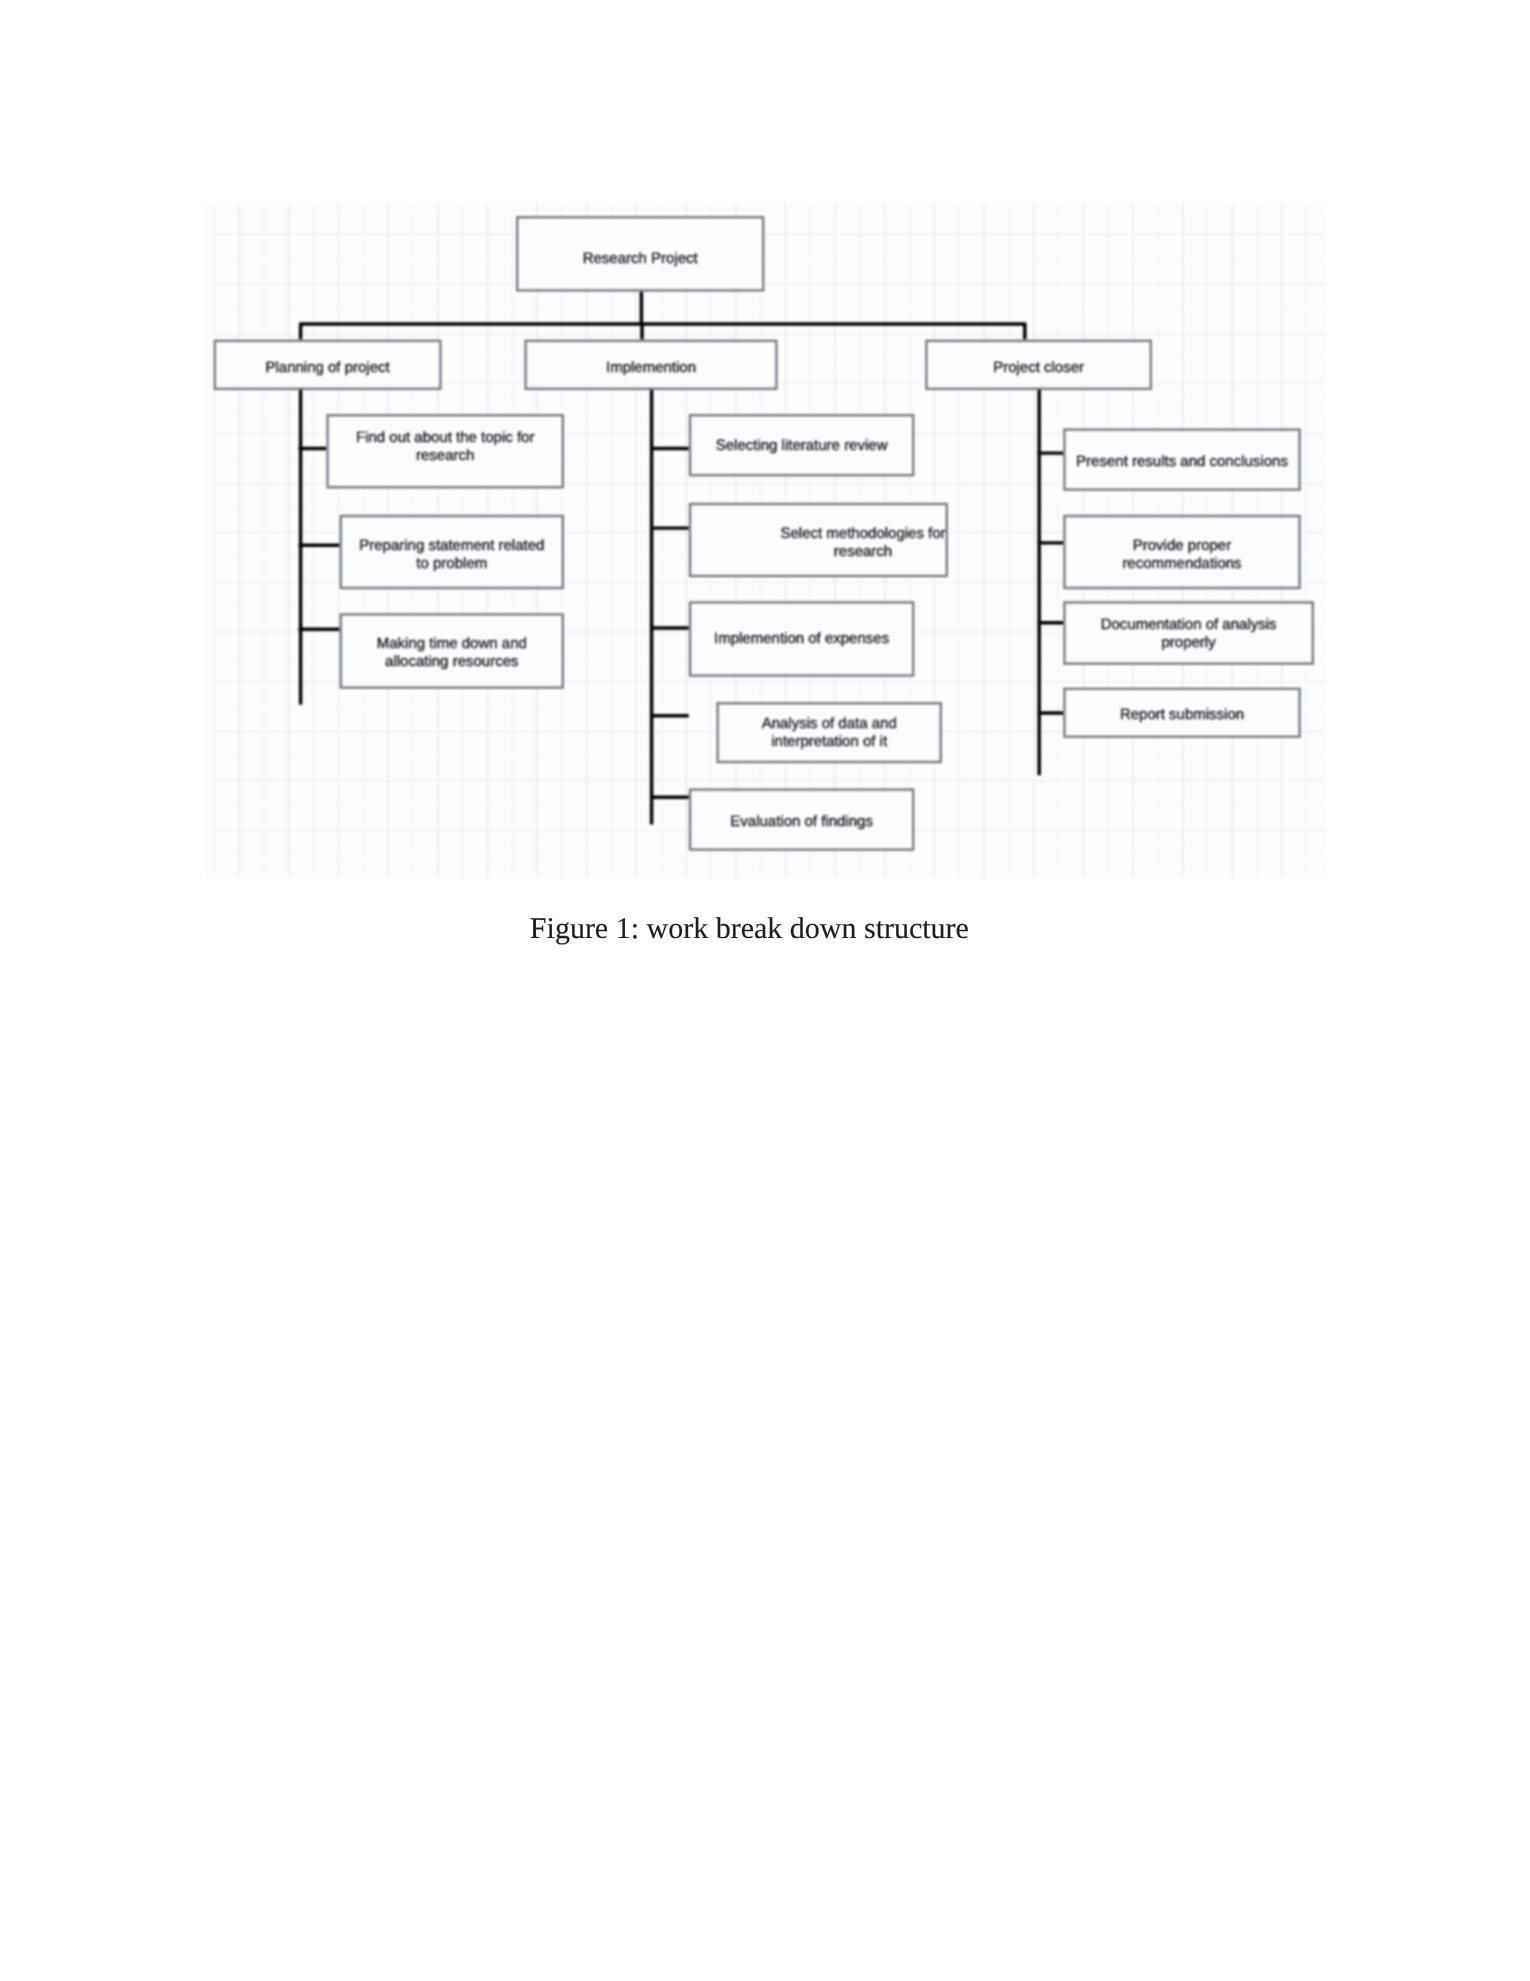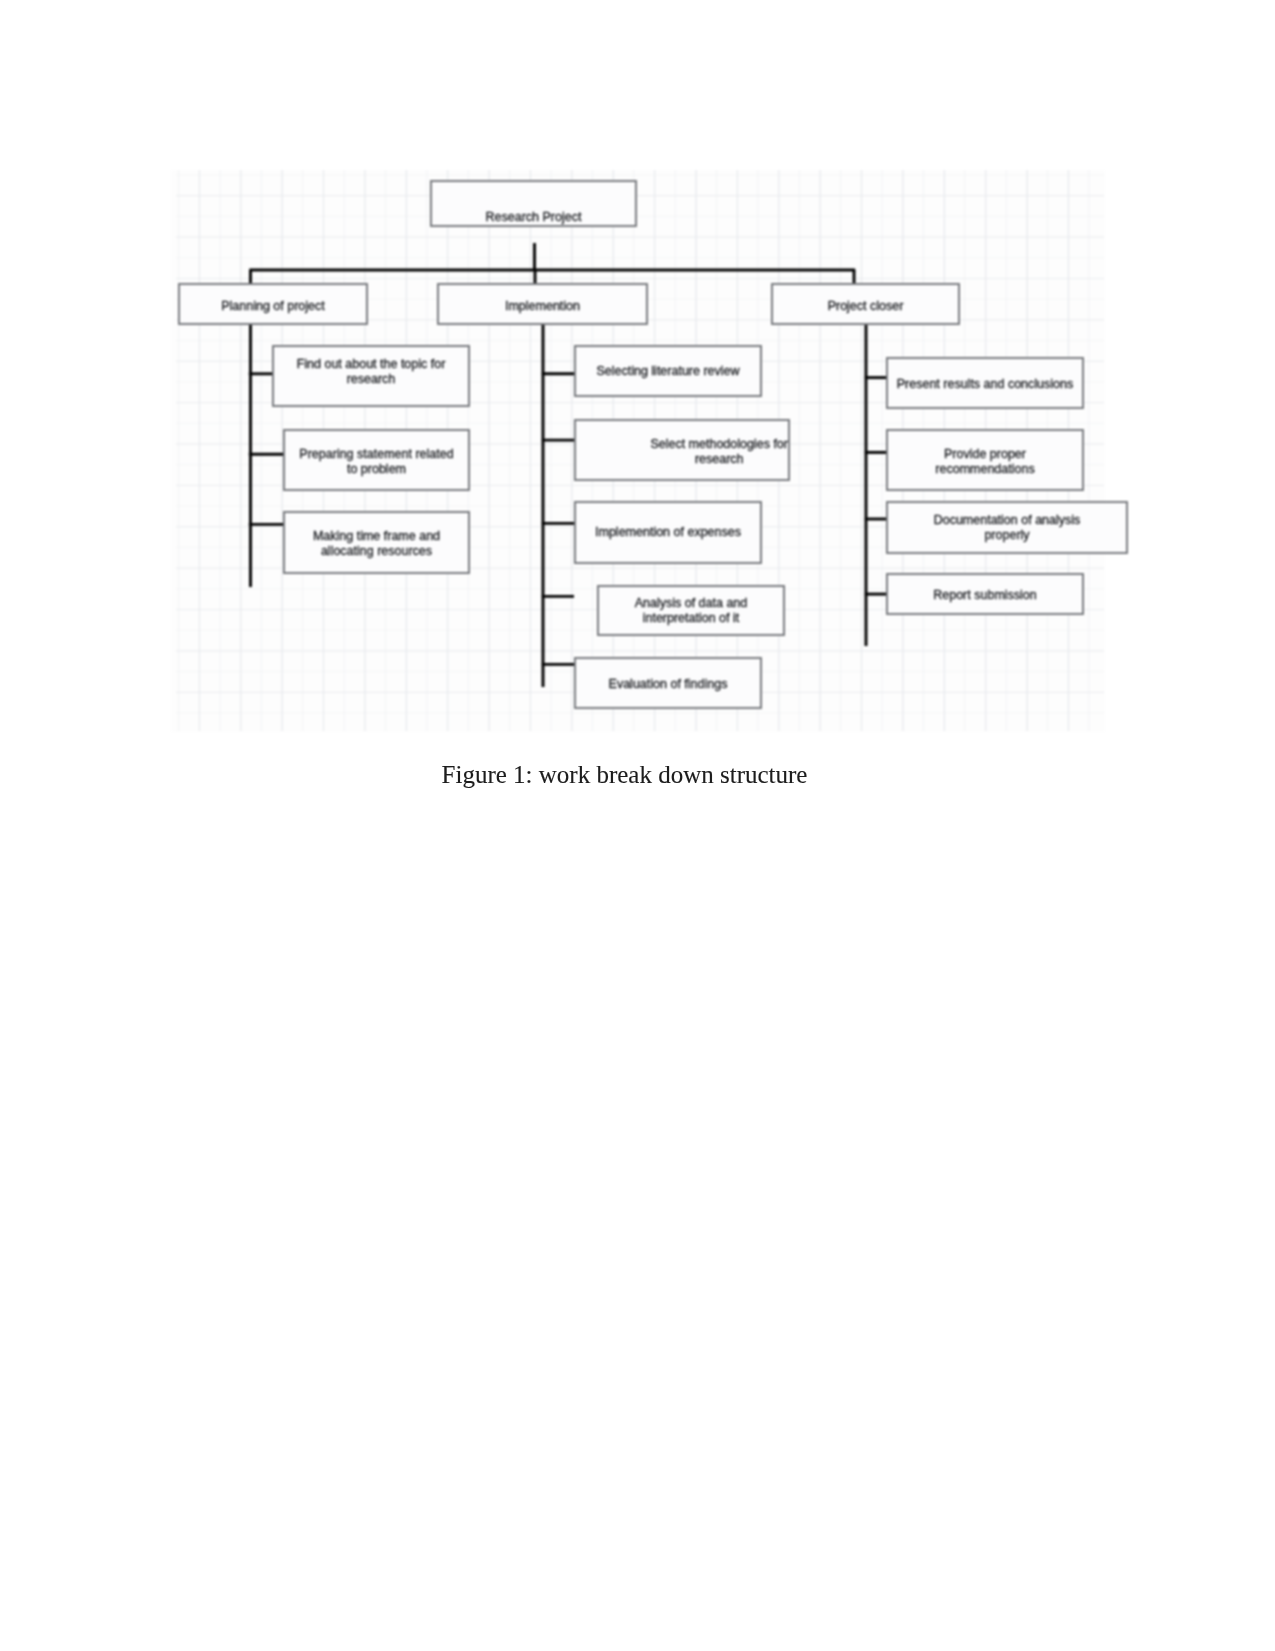--- a/index.html
+++ b/index.html
@@ -24,39 +24,39 @@
 
   
   .node{position:absolute;box-sizing:border-box;
         background:#fcfcfd;border:2px solid #787a7e;
         display:flex;align-items:center;justify-content:center;text-align:center;
         font-size:12.5px;line-height:14.9px;color:#17191d;
         -webkit-text-stroke:.30px #17191d;}
   .node > span{display:block;white-space:pre-line;}
 
   
-  .n-root      {left:259px;top:10px; width:207px;height:47px;padding-top:8px;align-items:flex-end;}
+  .n-root      {left:259px;top:10px; width:207px;height:63px;padding-top:8px;}
   
   .n-b0        {left:7px;  top:113px;width:190px;height:42px;padding-top:4px;}
   .n-b1        {left:266px;top:113px;width:211px;height:42px;padding-top:4px;}
   .n-b2        {left:600px;top:113px;width:189px;height:42px;padding-top:4px;}
   
   .n-t0-0      {left:101px;top:175px;width:198px;height:62px;padding-bottom:8px;}
   .n-t0-1      {left:112px;top:259px;width:187px;height:62px;padding-top:4px;}
   .n-t0-2      {left:112px;top:341px;width:187px;height:63px;padding-top:2px;}
   
   .n-t1-0      {left:403px;top:175px;width:188px;height:52px;padding-top:0;}
   .n-t1-1      {left:403px;top:249px;width:216px;height:62px;padding-top:3px;justify-content:flex-end;}
   .n-t1-2      {left:403px;top:331px;width:188px;height:63px;}
   .n-t1-3      {left:426px;top:415px;width:188px;height:51px;}
   .n-t1-4      {left:403px;top:487px;width:188px;height:52px;padding-top:2px;}
   
   .n-t2-0      {left:715px;top:187px;width:198px;height:52px;padding-top:2px;}
   .n-t2-1      {left:715px;top:259px;width:198px;height:62px;padding-top:4px;}
-  .n-t2-2      {left:715px;top:331px;width:242px;height:53px;}
+  .n-t2-2      {left:715px;top:331px;width:209px;height:53px;}
   .n-t2-3      {left:715px;top:403px;width:198px;height:42px;padding-top:2px;}
 
   
   .caption{position:absolute;left:-13px;width:1275px;top:761px;text-align:center;
            font-family:"Liberation Serif",serif;font-size:25px;color:#1d1d1d;
            line-height:28px;-webkit-text-stroke:.12px #1d1d1d;filter:blur(.35px);}
 </style>
 </head>
 <body>
 
@@ -113,21 +113,21 @@
 
       <div class="node n-t0-0">
         <span>Find out about the topic for
 research</span>
         </div>
       <div class="node n-t0-1">
         <span>Preparing statement related
 to problem</span>
         </div>
       <div class="node n-t0-2">
-        <span>Making time frame and
+        <span>Making time down and
 allocating resources</span>
         </div>
 
       <div class="node n-t1-0">
         <span>Selecting literature review</span>
         </div>
       <div class="node n-t1-1">
         <span>Select methodologies for
 research</span>
         </div>

